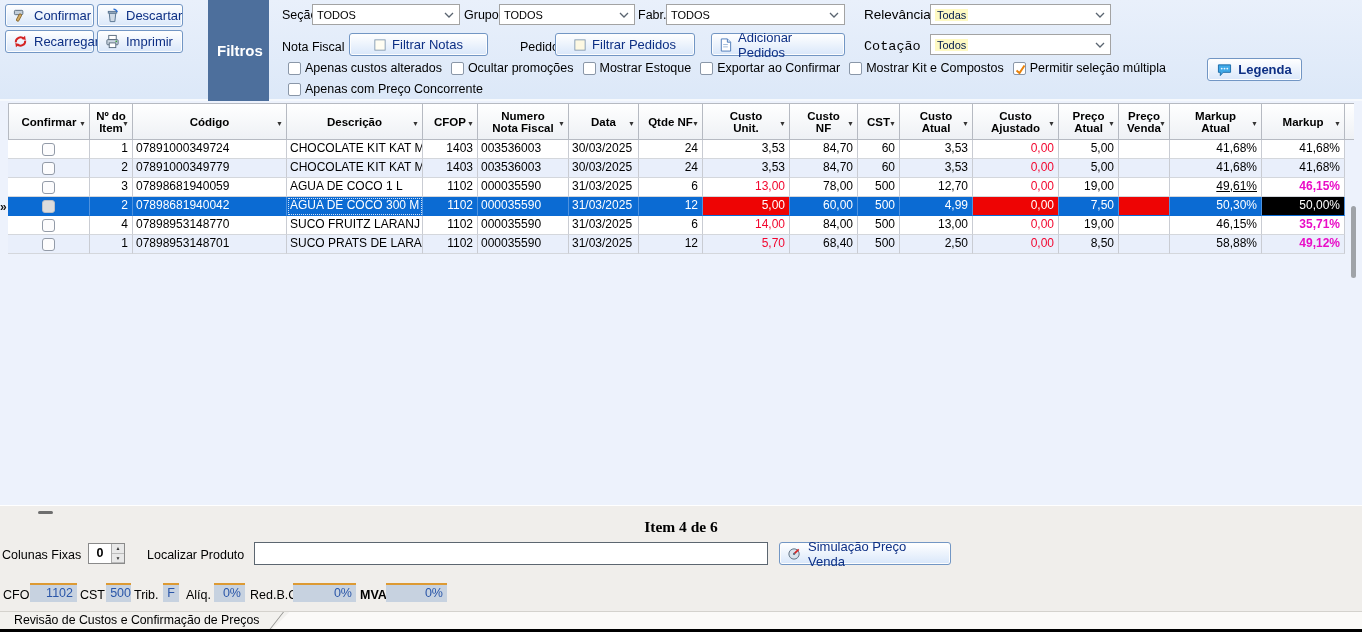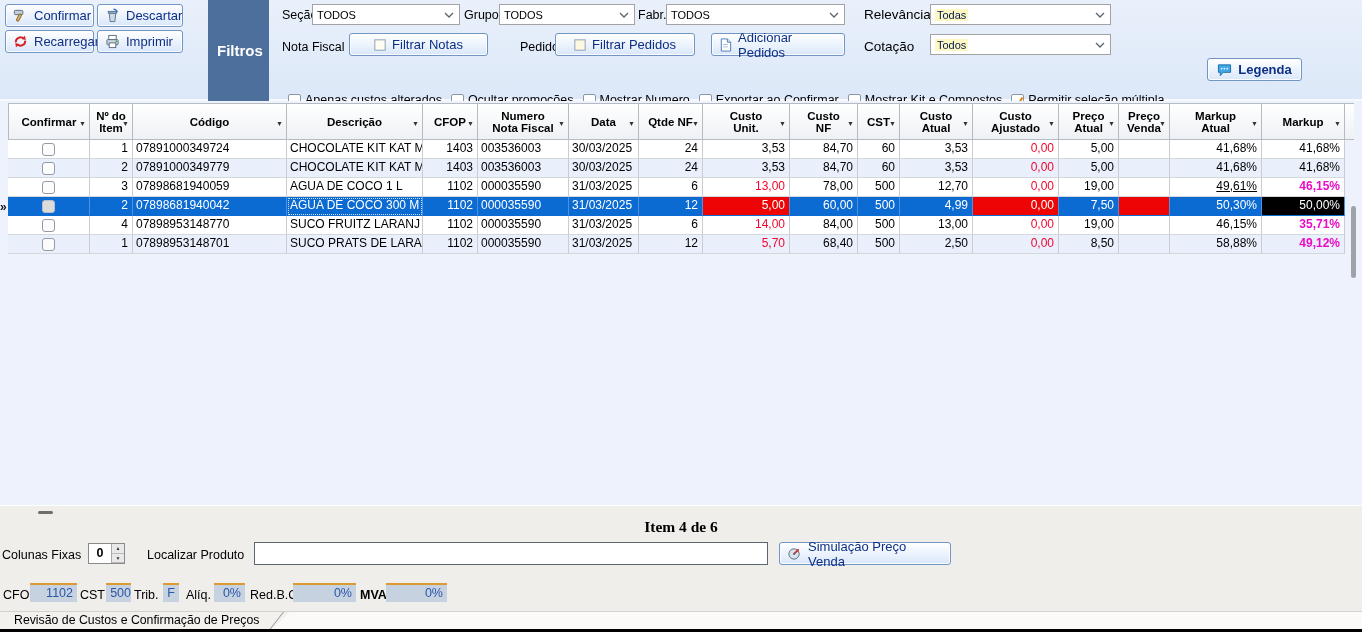--- a/index.html
+++ b/index.html
@@ -31,30 +31,30 @@
   #combo-grupo { left:499px; top:4px;  width:136px; }
   #combo-fabr  { left:666px; top:4px;  width:179px; }
   #combo-relev { left:930px; top:4px;  width:181px; }
   #combo-cot   { left:930px; top:34px; width:181px; }
   #lbl-secao { left:282px; top:8px; }
   #lbl-grupo { left:464px; top:8px; }
   #lbl-fabr  { left:638px; top:8px; }
   #lbl-relev { left:856px; top:7px; }
   #lbl-nf    { left:282px; top:40px; }
   #lbl-ped   { left:520px; top:40px; }
-  #lbl-cot   { left:856px; top:39px; }
+  #lbl-cot   { left:856px; top:39px;font-family:Liberation Mono, monospace; }
   #btn-filtrar-notas  { left:349px; top:33px; width:139px; justify-content:center; }
   #btn-filtrar-pedidos{ left:555px; top:33px; width:140px; justify-content:center; }
   #btn-adicionar      { left:711px; top:33px; width:134px; justify-content:center; }
   #btn-legenda        { left:1207px; top:58px; width:95px; justify-content:center; font-weight:bold; }
   #btn-simulacao      { left:779px;  top:36px; width:172px; justify-content:center; }
 
   #cbrow1 { position:absolute; left:288px; top:61px; display:flex; gap:9px; align-items:center; }
   #cbrow2 { position:absolute; left:288px; top:82px; display:flex; }
-  .fcb { display:flex; align-items:center; gap:4px; font-size:12.5px; white-space:nowrap;margin-top:32px; }
+  .fcb { display:flex; align-items:center; gap:4px; font-size:12.5px; white-space:nowrap; }
   .cb  { width:13px; height:13px; border:1px solid #8a97a8; background:#fff; border-radius:2px;
          display:inline-block; position:relative; flex:0 0 auto; }
   .cb svg { position:absolute; left:0; top:0; width:13px; height:13px; }
 
   
   #gridwrap { position:absolute; left:0; top:101px; width:1362px; height:404px; background:#edf2fc; }
   #thead { position:absolute; left:8px; top:2px; display:flex; }
   .hcell { height:37px; background:linear-gradient(#ffffff,#eef1f5); border:1px solid #b6bac2; border-left:none;
            position:relative; display:flex; align-items:center; justify-content:center;
            font-weight:bold; font-size:11.5px; line-height:12px; text-align:center; white-space:pre-line; cursor:default; }
@@ -218,21 +218,21 @@
         <label class="fcb">
           <span class="cb"></span>
           <span>Apenas custos alterados</span>
         </label>
         <label class="fcb">
           <span class="cb"></span>
           <span>Ocultar promoções</span>
         </label>
         <label class="fcb">
           <span class="cb"></span>
-          <span>Mostrar Numero</span>
+          <span>Mostrar Estoque</span>
         </label>
         <label class="fcb">
           <span class="cb"></span>
           <span>Exportar ao Confirmar</span>
         </label>
         <label class="fcb">
           <span class="cb"></span>
           <span>Mostrar Kit e Compostos</span>
         </label>
         <label class="fcb">

